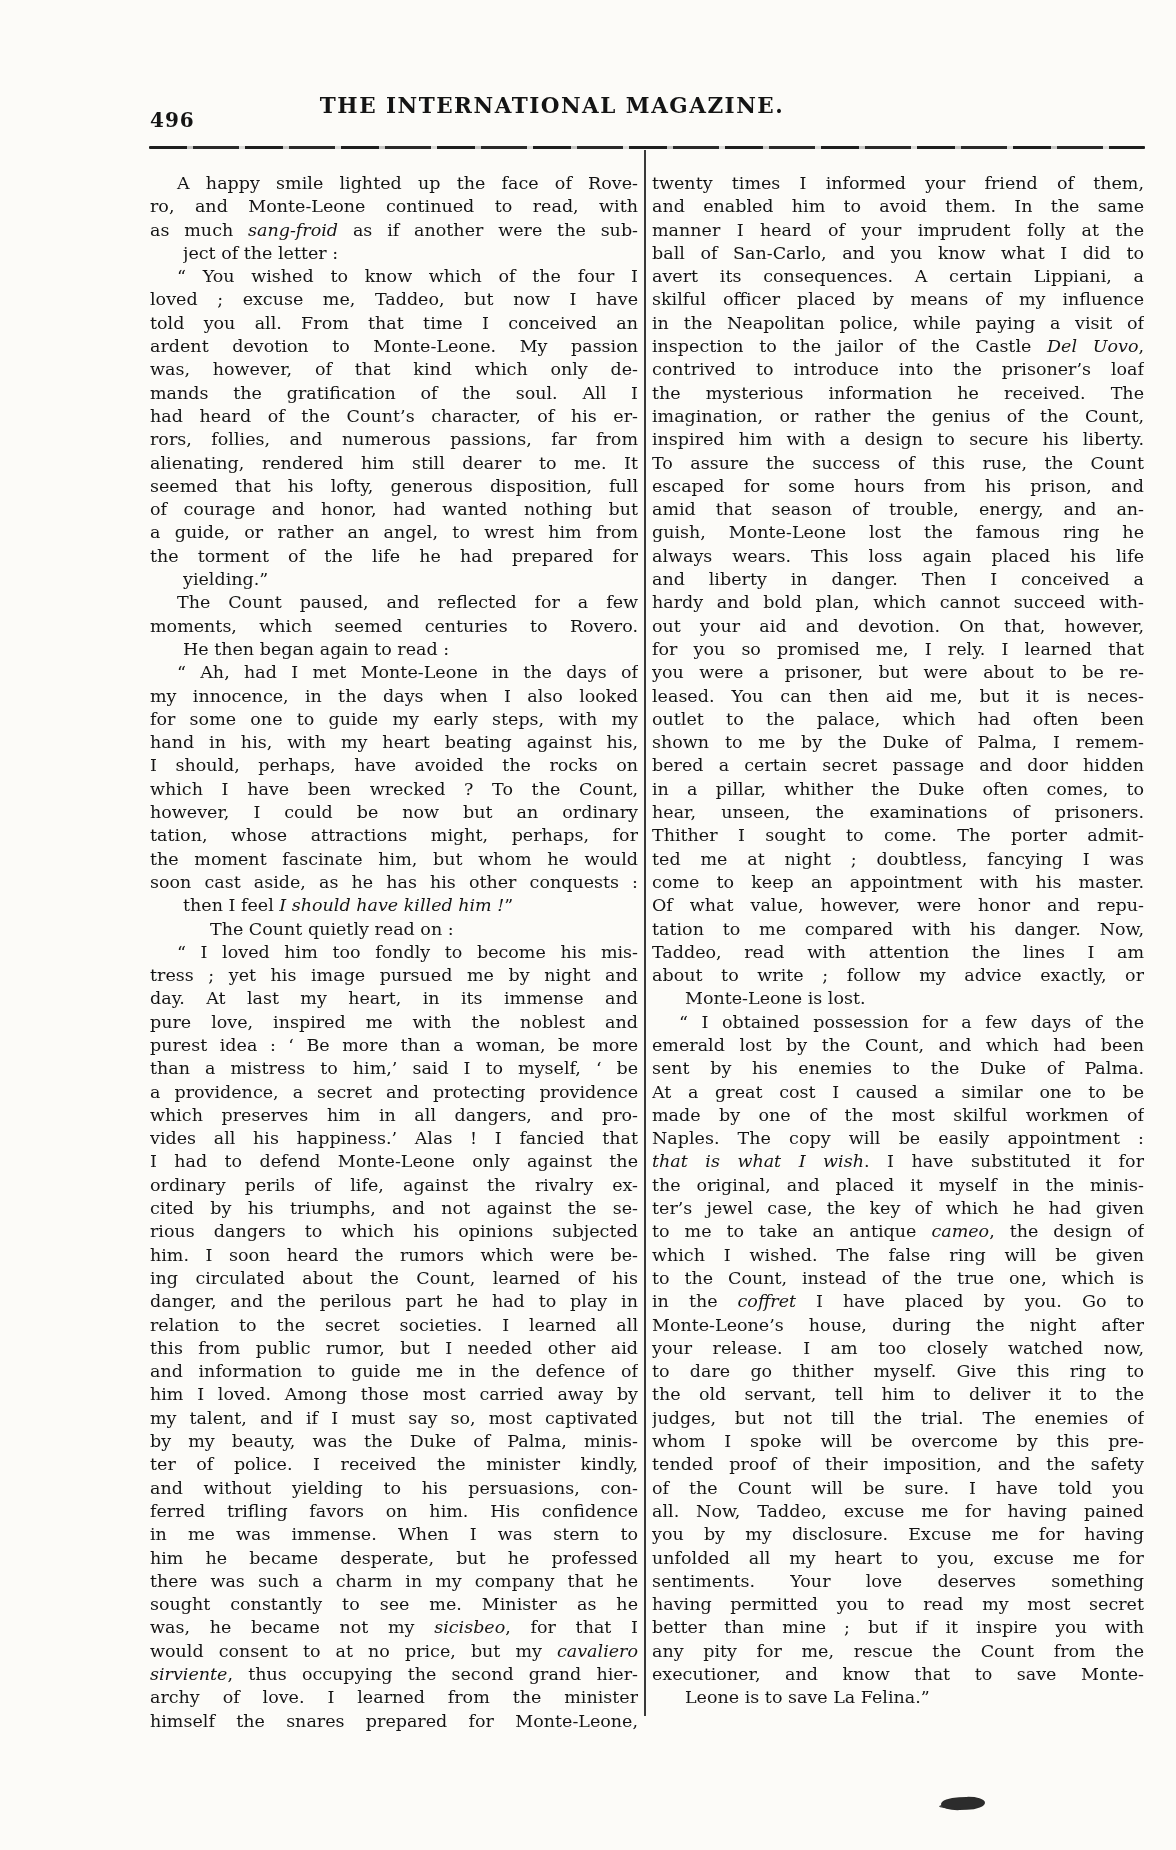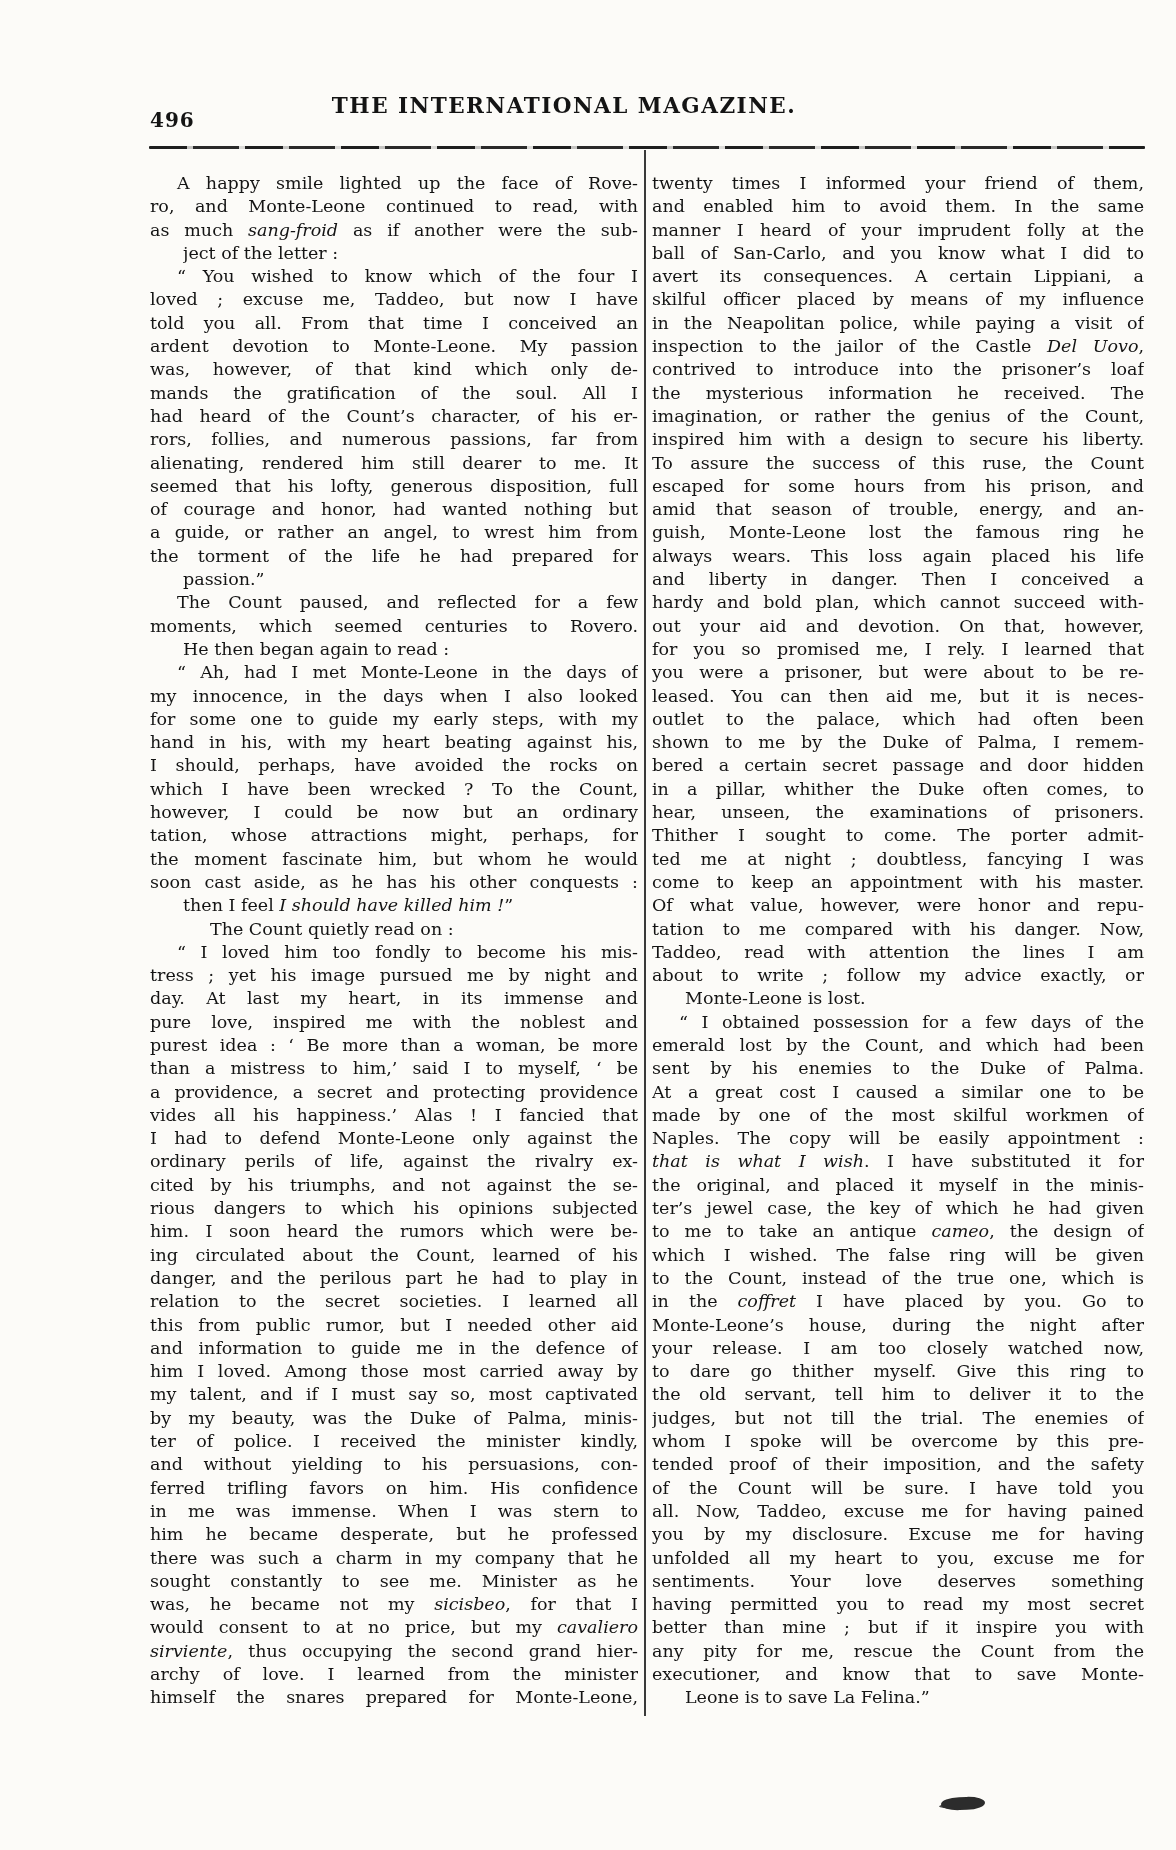--- a/index.html
+++ b/index.html
@@ -9,21 +9,21 @@
     font-family:"DejaVu Serif","Liberation Serif",serif;
     color:#141414;
     overflow:hidden;
   }
   .page{position:absolute;inset:0;}
   .page-number{
     position:absolute;left:150px;top:108px;
     font-size:20px;font-weight:700;letter-spacing:1px;
   }
   .magazine-title{
-    position:absolute;left:564px;top:93px;transform:translateX(-50%);
+    position:absolute;left:552px;top:93px;transform:translateX(-50%);
     font-size:21.5px;font-weight:700;letter-spacing:1.5px;white-space:nowrap;
     margin:0;
   }
   .header-rule{
     position:absolute;left:149px;top:146px;width:996px;height:3px;
     background:repeating-linear-gradient(to right,
       #1e1e1e 0 38px, rgba(30,30,30,.25) 38px 44px,
       #2a2a2a 44px 90px, rgba(30,30,30,.15) 90px 96px);
     border-radius:1px;
   }
@@ -73,21 +73,21 @@
       <div class="line"><span>ardent devotion to Monte-Leone.  My passion</span></div>
       <div class="line"><span>was, however, of that kind which only de-</span></div>
       <div class="line"><span>mands the gratification of the soul.  All I</span></div>
       <div class="line"><span>had heard of the Count’s character, of his er-</span></div>
       <div class="line"><span>rors, follies, and numerous passions, far from</span></div>
       <div class="line"><span>alienating, rendered him still dearer to me.  It</span></div>
       <div class="line"><span>seemed that his lofty, generous disposition, full</span></div>
       <div class="line"><span>of courage and honor, had wanted nothing but</span></div>
       <div class="line"><span>a guide, or rather an angel, to wrest him from</span></div>
       <div class="line"><span>the torment of the life he had prepared for</span></div>
-      <div class="line pend"><span>passion.”</span></div>
+      <div class="line pend"><span>yielding.”</span></div>
       <div class="line indent"><span>The Count paused, and reflected for a few</span></div>
       <div class="line"><span>moments, which seemed centuries to Rovero.</span></div>
       <div class="line pend"><span>He then began again to read :</span></div>
       <div class="line indent"><span>“ Ah, had I met Monte-Leone in the days of</span></div>
       <div class="line"><span>my innocence, in the days when I also looked</span></div>
       <div class="line"><span>for some one to guide my early steps, with my</span></div>
       <div class="line"><span>hand in his, with my heart beating against his,</span></div>
       <div class="line"><span>I should, perhaps, have avoided the rocks on</span></div>
       <div class="line"><span>which I have been wrecked ?  To the Count,</span></div>
       <div class="line"><span>however, I could be now but an ordinary</span></div>
@@ -96,20 +96,21 @@
       <div class="line"><span>soon cast aside, as he has his other conquests :</span></div>
       <div class="line pend"><span>then I feel </span><i>I should have killed him !</i><span>”</span></div>
       <div class="line indent pend"><span>The Count quietly read on :</span></div>
       <div class="line indent"><span>“ I loved him too fondly to become his mis-</span></div>
       <div class="line"><span>tress ; yet his image pursued me by night and</span></div>
       <div class="line"><span>day.  At last my heart, in its immense and</span></div>
       <div class="line"><span>pure love, inspired me with the noblest and</span></div>
       <div class="line"><span>purest idea : ‘ Be more than a woman, be more</span></div>
       <div class="line"><span>than a mistress to him,’ said I to myself, ‘ be</span></div>
       <div class="line"><span>a providence, a secret and protecting providence</span></div>
+      <div class="line"><span>which preserves him in all dangers, and pro-</span></div>
       <div class="line"><span>vides all his happiness.’  Alas !  I fancied that</span></div>
       <div class="line"><span>I had to defend Monte-Leone only against the</span></div>
       <div class="line"><span>ordinary perils of life, against the rivalry ex-</span></div>
       <div class="line"><span>cited by his triumphs, and not against the se-</span></div>
       <div class="line"><span>rious dangers to which his opinions subjected</span></div>
       <div class="line"><span>him.  I soon heard the rumors which were be-</span></div>
       <div class="line"><span>ing circulated about the Count, learned of his</span></div>
       <div class="line"><span>danger, and the perilous part he had to play in</span></div>
       <div class="line"><span>relation to the secret societies.  I learned all</span></div>
       <div class="line"><span>this from public rumor, but I needed other aid</span></div>

